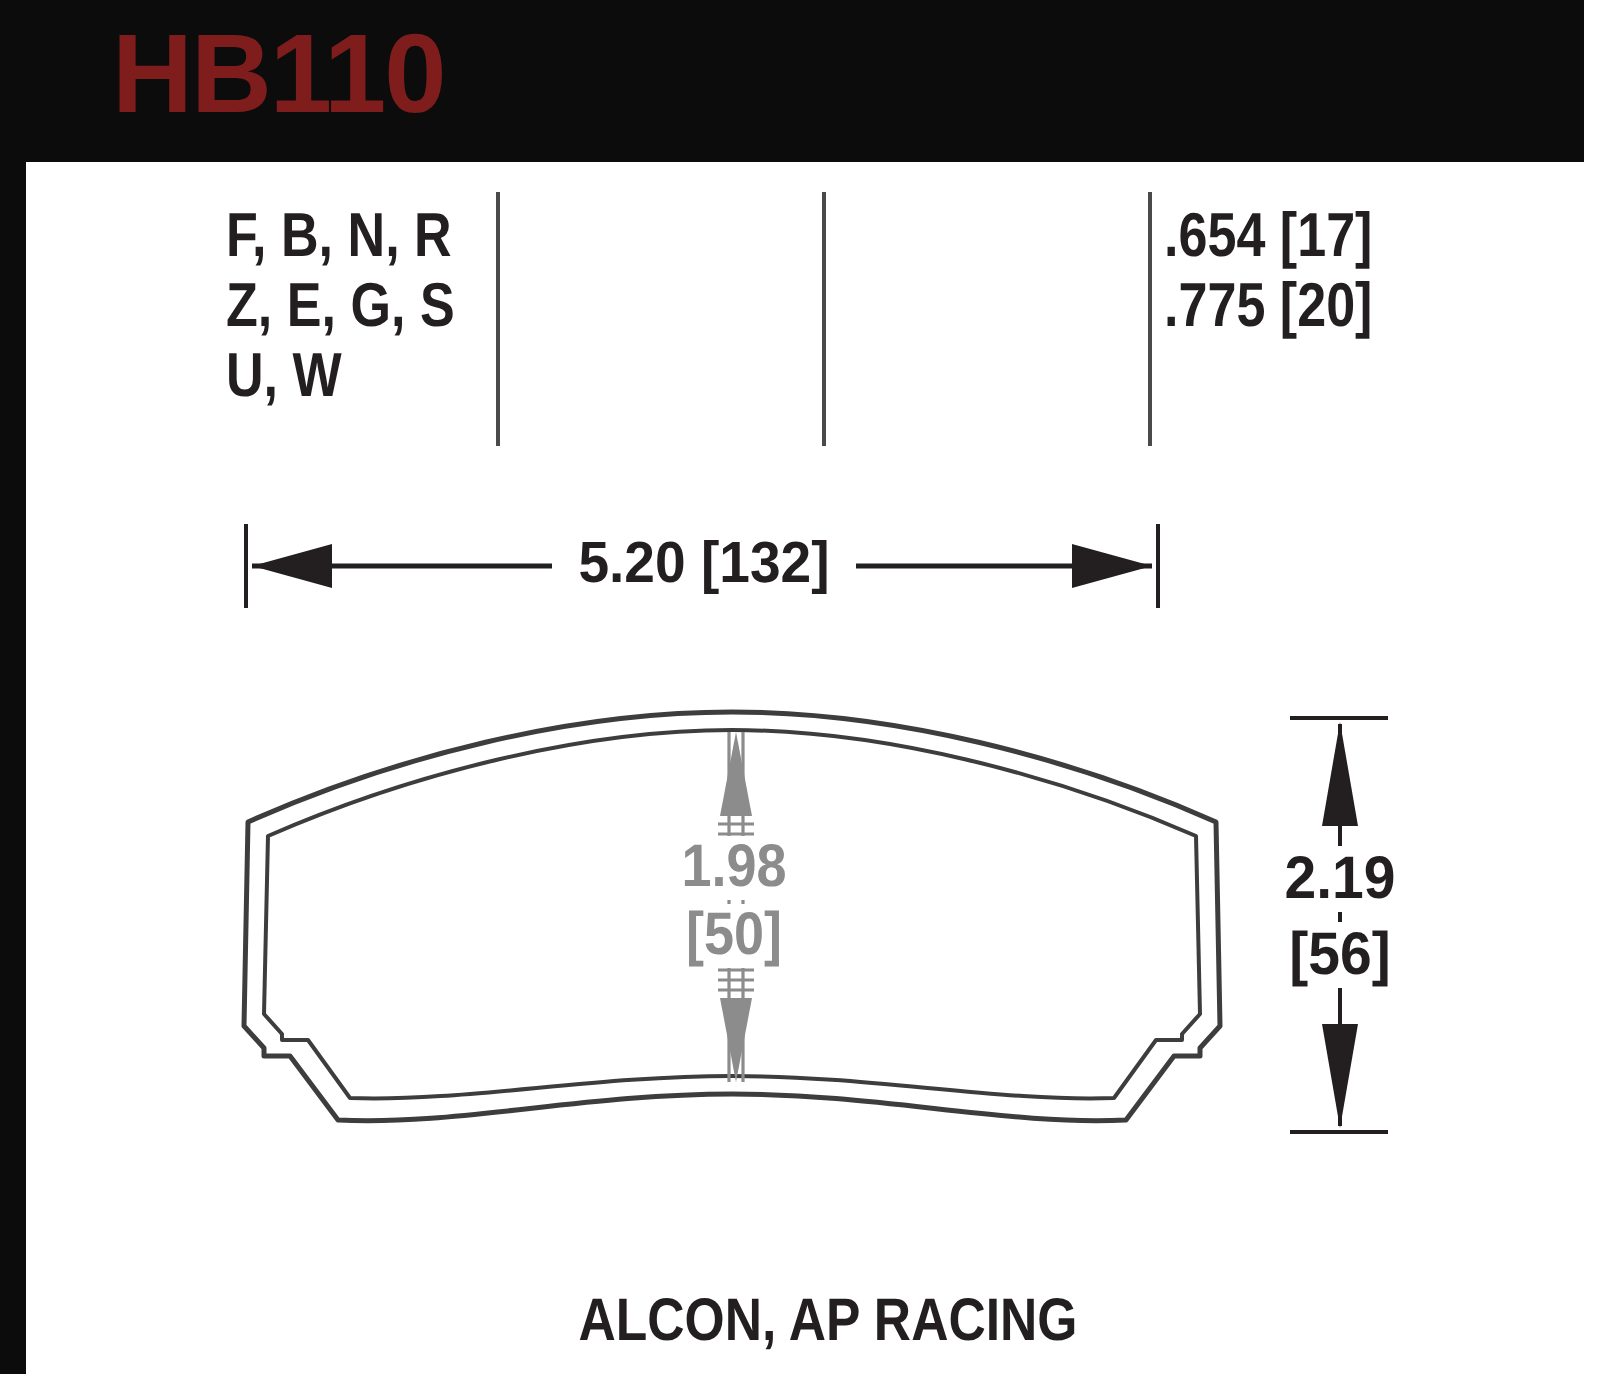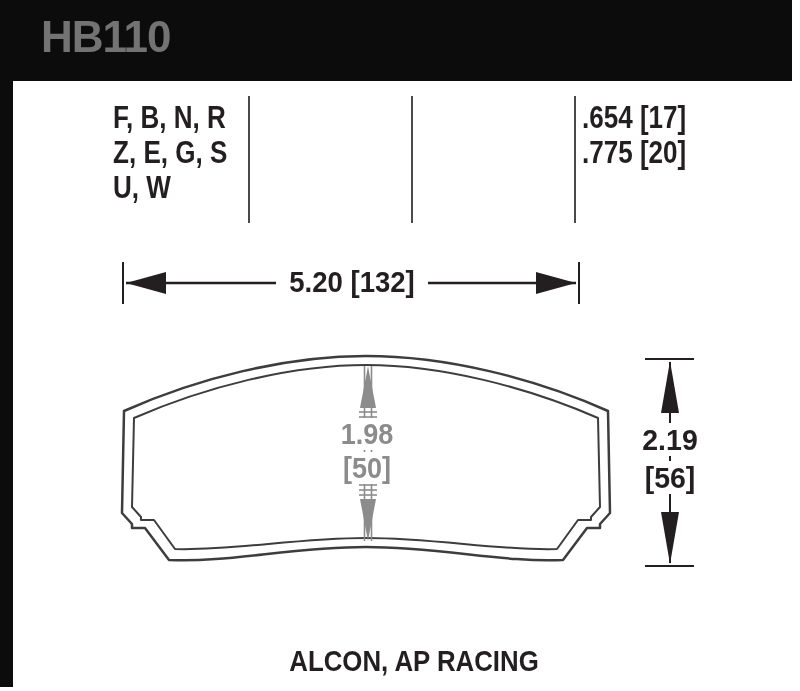--- a/index.html
+++ b/index.html
@@ -5,21 +5,21 @@
   html,body { margin:0; padding:0; background:#fff; }
   .page {
     position:relative; width:800px; height:691px; background:#ffffff;
     font-family:"Liberation Sans", sans-serif; overflow:hidden;
   }
   .abs { position:absolute; }
   
   .header-bar { left:0; top:0; width:792px; height:81px; background:#0c0c0c; }
   .left-bar   { left:0; top:0; width:13px; height:687px; background:#0c0c0c; }
   .part-code {
-    left:41px; top:7px; color:#737373; font-size:44px; font-weight:bold;
+    left:56px; top:7px; color:#7f1d1d; font-size:56px; font-weight:bold;
     letter-spacing:-1px; line-height:60px; white-space:nowrap;
   }
   
   .spec-text {
     color:#231f20; font-size:31px; font-weight:bold; line-height:33px;
     white-space:nowrap; transform:scaleX(0.84); transform-origin:0 50%;
   }
   
   .dim-label {
     color:#231f20; font-weight:bold; text-align:center; background:#ffffff;

